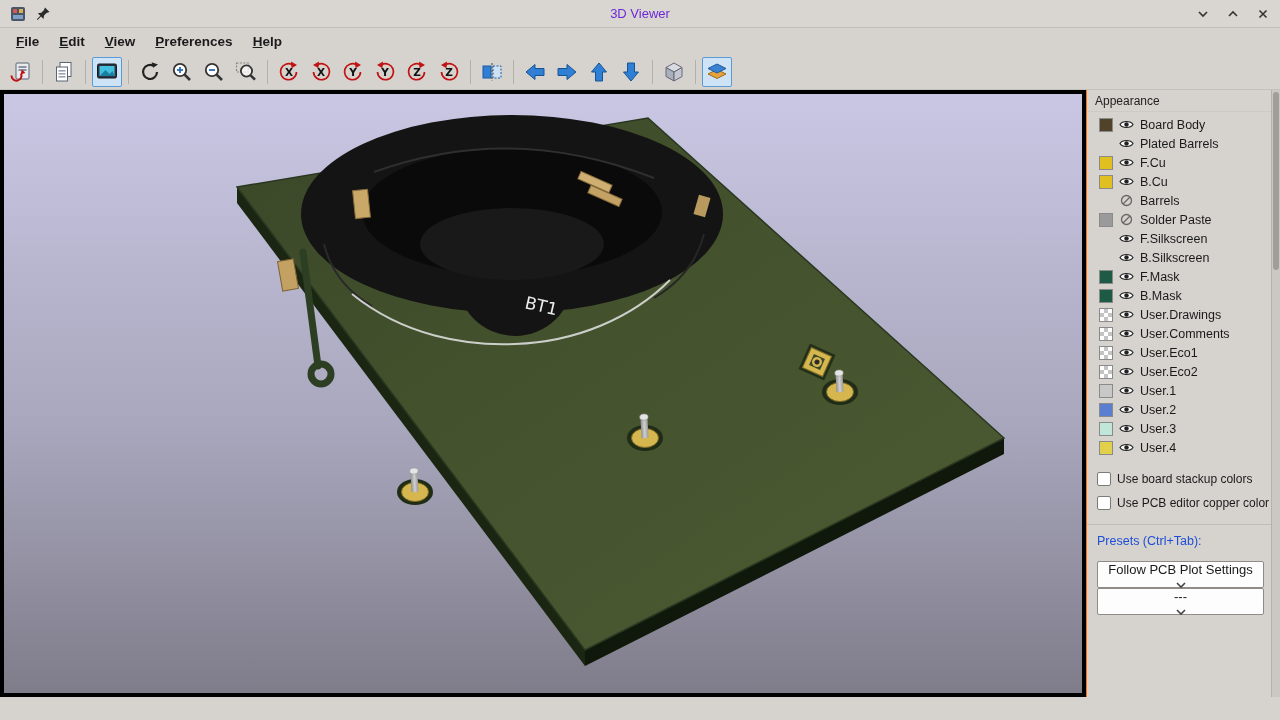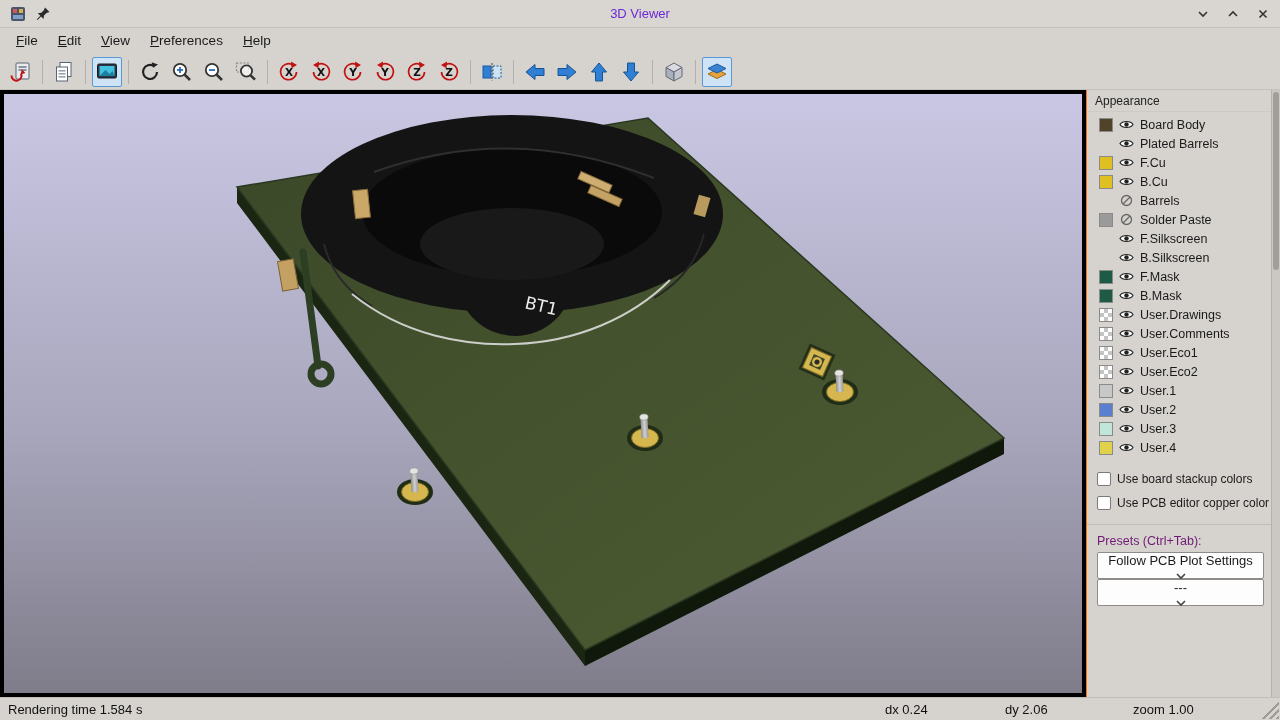--- a/index.html
+++ b/index.html
@@ -8,21 +8,21 @@
 
   
   .titlebar { height:28px; background:#d9d6d2; border-bottom:1px solid #c3c0bc; display:flex; align-items:center; padding:0 10px; position:relative; }
   .tb-icons { display:flex; gap:10px; align-items:center; }
   .tb-ic { display:flex; }
   .win-title { position:absolute; left:0; right:0; text-align:center; font-size:13px; color:#6d28d9; pointer-events:none; }
   .win-controls { margin-left:auto; display:flex; gap:16px; align-items:center; z-index:2; }
   .wbtn { display:flex; cursor:default; }
 
   
-  .menubar { height:27px; display:flex; align-items:flex-start; padding-left:6px; background:#d6d3cf; }
+  .menubar { height:27px; display:flex; align-items:center; padding-left:6px; background:#d6d3cf;font-weight:bold; }
   .menu-item { padding:5px 10px; font-size:13.5px; }
   .menu-item u { text-decoration:underline; }
 
   
   .toolbar { height:35px; display:flex; align-items:center; padding:0 5px; background:#d6d3cf; border-bottom:1px solid #c4c1bd; }
   .tbtn { width:30px; height:30px; display:flex; align-items:center; justify-content:center; border:1px solid transparent; border-radius:2px; margin:0 1px; }
   .tbtn.selected { background:#cfe3f6; border-color:#5a9bd6; }
   .tsep { width:1px; height:24px; background:#b3b0ac; margin:0 5px; }
 
   
@@ -37,21 +37,21 @@
   .swatch.none { visibility:hidden; }
   .swatch.checker { background-image:linear-gradient(45deg,#c4c4c4 25%,transparent 25%,transparent 75%,#c4c4c4 75%),linear-gradient(45deg,#c4c4c4 25%,#ffffff 25%,#ffffff 75%,#c4c4c4 75%); background-size:8px 8px; background-position:0 0,4px 4px; background-color:#fff; }
   .eye { width:17px; flex:0 0 17px; display:flex; justify-content:center; align-items:center; }
   .layer-label { font-size:12.5px; }
   .models { margin-top:9px; }
   .chk-wrap { margin-top:10px; }
   .chk-row { display:flex; align-items:center; gap:6px; padding:5px 0 5px 10px; white-space:nowrap; overflow:hidden; }
   .chk-box { width:14px; height:14px; flex:0 0 14px; background:#fff; border:1px solid #7d7a76; border-radius:2px; }
   .chk-label { font-size:12px; }
   .section-divider { border-top:1px solid #c0bdb9; margin-top:9px; }
-  .combo-label { font-size:12.5px; color:#701a75; padding:9px 10px 4px; }
+  .combo-label { font-size:12.5px; color:#1d4ed8; padding:9px 10px 13px; }
   .combo { margin:0 16px 0 10px; height:27px; background:#fdfdfd; border:1px solid #8f8c88; border-radius:2px; display:flex; align-items:center; justify-content:space-between; padding:0 7px; font-size:13px;flex-direction:column; }
   .vscroll { position:absolute; right:0; top:0; width:9px; height:607px; background:#cbc8c4; border-left:1px solid #b5b2ae; }
   .vthumb { position:absolute; top:2px; left:1px; width:6px; height:178px; background:#a19e9a; border-radius:3px; }
 
   
   .statusbar { position:absolute; top:697px; left:0; width:1280px; height:23px; background:#d6d3cf; border-top:1px solid #c0bdb9; }
   .st { position:absolute; top:4px; font-size:13px; color:#111; }
   .grip { position:absolute; right:1px; bottom:1px; width:18px; height:18px; background:repeating-linear-gradient(135deg,transparent 0 3px,#9e9b97 3px 5px); clip-path:polygon(100% 0,100% 100%,0 100%); }
 </style>
 </head>
@@ -540,21 +540,14 @@
       <span>---</span>
       <span><svg width="12" height="8">
             <path d="M2 2 l4 4 4 -4" fill="none" stroke="#444" stroke-width="1.6"></path>
           </svg></span>
     </div>
     <div class="vscroll">
       <div class="vthumb"></div>
     </div>
   </div>
 
-  <div class="statusbar">
-    <span class="st" style="left:8px">Rendering time 1.584 s</span>
-    <span class="st" style="left:885px">dx 0.24</span>
-    <span class="st" style="left:1005px">dy 2.06</span>
-    <span class="st" style="left:1133px">zoom 1.00</span>
-    <div class="grip"></div>
-  </div>
 
 </div>
 
 </body></html>

